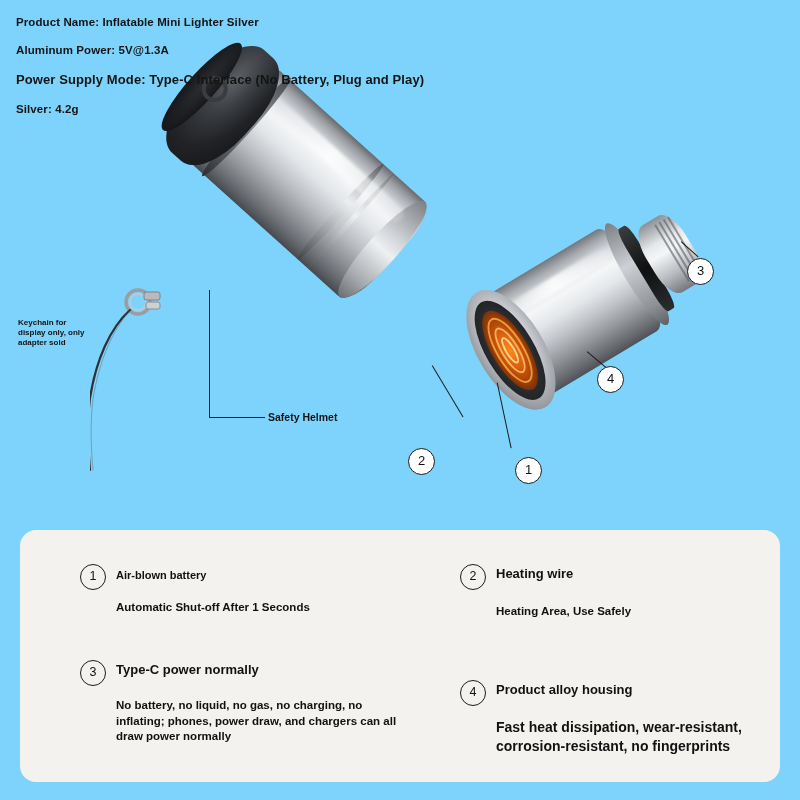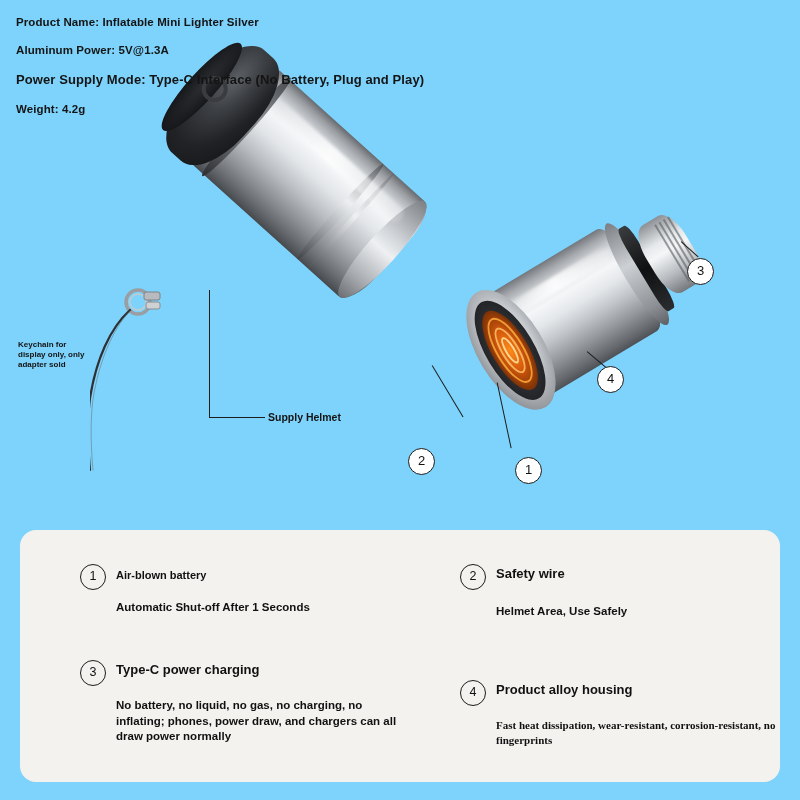--- a/index.html
+++ b/index.html
@@ -285,37 +285,37 @@
   }
   .feat .title.sm { font-size: 11px; top: 4px; }
   .feat .desc {
     position: absolute;
     left: 36px;
     font-size: 11.5px;
     font-weight: bold;
     color: #111;
     line-height: 1.35;
   }
-  .feat .desc.sm { font-size: 11px; font-family: Liberation Serif, serif; }
+  .feat .desc.sm { font-size: 14px; }
 
   .f1 { left: 60px; top: 34px; }
   .f2 { left: 440px; top: 34px; }
   .f3 { left: 60px; top: 130px; }
   .f4 { left: 440px; top: 150px; }
 </style>
 </head>
 <body>
 
 <div id="page">
 
   <div class="spec-list">
     <div class="spec-row">Product Name: Inflatable Mini Lighter Silver</div>
     <div class="spec-row">Aluminum Power: 5V@1.3A</div>
     <div class="spec-row small">Power Supply Mode: Type-C Interface (No Battery, Plug and Play)</div>
-    <div class="spec-row">Weight: 4.2g</div>
+    <div class="spec-row">Silver: 4.2g</div>
   </div>
 
   <div class="photo-area">
 
     <div class="lighter-left">
       <div class="ll-body"></div>
       <div class="ll-top-cap"></div>
       <div class="ll-ring1"></div>
       <div class="ll-ring2"></div>
       <div class="ll-highlight"></div>
@@ -347,25 +347,25 @@
           <i style="left:17px"></i>
       </div>
       <div class="lr-cap-left"></div>
       <div class="lr-cap-inner"></div>
       <div class="lr-coil-outer"></div>
       <div class="lr-coil-ring lr-c1"></div>
       <div class="lr-coil-ring lr-c2"></div>
       <div class="lr-coil-ring lr-c3"></div>
     </div>
 
-    <div class="note-text" style="left:18px; top:340px; width:90px;">Keychain for<br>display only, only<br>adapter sold</div>
+    <div class="note-text" style="left:18px; top:318px; width:90px;">Keychain for<br>display only, only<br>adapter sold</div>
 
     <div class="lead" style="left:209px; top:290px; width:1.4px; height:128px;"></div>
     <div class="lead" style="left:209px; top:417px; width:56px; height:1.4px;"></div>
-    <div class="label-text" style="left:268px; top:411px;">Supply Helmet</div>
+    <div class="label-text" style="left:268px; top:411px;">Safety Helmet</div>
 
     <div class="lead" style="left:681px; top:241px; width:23px; height:1.4px; transform:rotate(42deg); transform-origin:0 50%;"></div>
     <div class="callout" style="left:687px; top:258px;">3</div>
 
     <div class="lead" style="left:587px; top:351px; width:26px; height:1.4px; transform:rotate(40deg); transform-origin:0 50%;"></div>
     <div class="callout" style="left:597px; top:366px;">4</div>
 
     <div class="lead" style="left:432px; top:365px; width:60px; height:1.4px; transform:rotate(59deg); transform-origin:0 50%;"></div>
     <div class="callout" style="left:408px; top:448px;">2</div>
 
@@ -377,27 +377,27 @@
   <div class="features">
 
     <div class="feat f1">
       <div class="num">1</div>
       <div class="title sm">Air-blown battery</div>
       <div class="desc" style="top:36px; width:225px;">Automatic Shut-off After 1 Seconds</div>
     </div>
 
     <div class="feat f2">
       <div class="num">2</div>
-      <div class="title">Safety wire</div>
-      <div class="desc" style="top:40px; width:260px;">Helmet Area, Use Safely</div>
+      <div class="title">Heating wire</div>
+      <div class="desc" style="top:40px; width:260px;">Heating Area, Use Safely</div>
     </div>
 
     <div class="feat f3">
       <div class="num">3</div>
-      <div class="title">Type-C power charging</div>
+      <div class="title">Type-C power normally</div>
       <div class="desc" style="top:38px; width:290px;">No battery, no liquid, no gas, no charging, no inflating; phones, power draw, and chargers can all draw power normally</div>
     </div>
 
     <div class="feat f4">
       <div class="num">4</div>
       <div class="title">Product alloy housing</div>
       <div class="desc sm" style="top:38px; width:300px;">Fast heat dissipation, wear-resistant, corrosion-resistant, no fingerprints</div>
     </div>
 
   </div>

